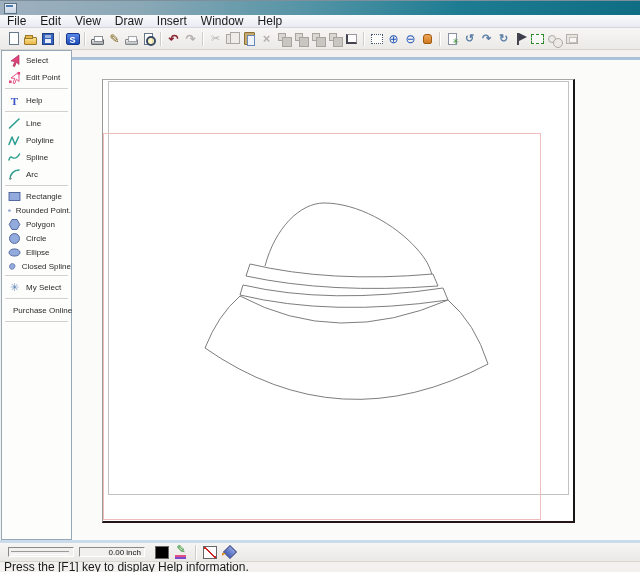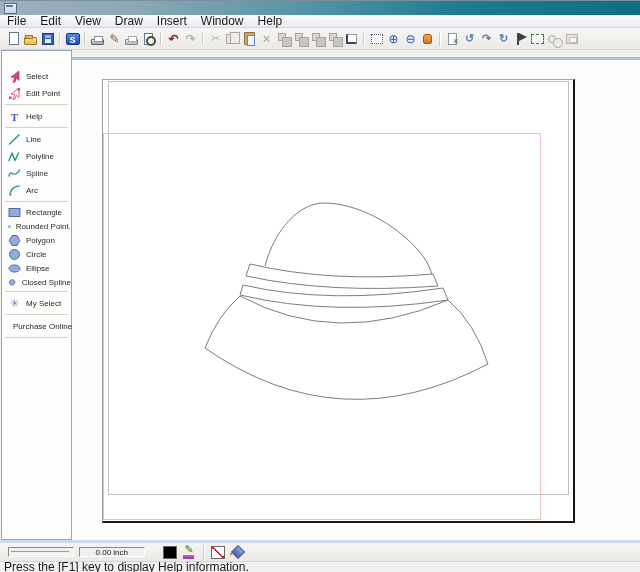--- a/index.html
+++ b/index.html
@@ -55,21 +55,21 @@
   .icAddLib .g{position:absolute;right:-3px;bottom:-2px;font-size:8px;color:#2a8a2a;}
   .icFlag{width:2px;height:12px;background:#44444e;margin-left:-6px;}
   .icFlag::after{content:'';position:absolute;left:2px;top:0;width:0;height:0;border-top:4px solid transparent;border-bottom:4px solid transparent;border-left:8px solid #3c3c4c;}
   .icZoomSel{width:13px;height:10px;border:1px dashed #2a8a2a;background:rgba(255,255,255,.6);}
   .icWeld{width:8px;height:8px;border:1px solid #aeaba6;border-radius:50%;margin-left:-5px;background:#eceae6;}
   .icWeld::after{content:'';position:absolute;left:4px;top:2px;width:8px;height:8px;border:1px solid #aeaba6;border-radius:50%;background:#eceae6;}
   .icOutl{width:12px;height:10px;border:1px solid #b3b0ab;background:#e8e5e0;}
   .icOutl::after{content:'';position:absolute;left:2px;top:2px;width:6px;height:4px;background:#f8f6f3;border:1px solid #c4c1bc;}
   
   .sidebar{position:absolute;left:1px;top:50px;width:71px;height:490px;background:#fdfdfc;
-    border:1px solid #96a8b8;box-sizing:border-box;padding-top:17px;}
+    border:1px solid #96a8b8;box-sizing:border-box;padding-top:1px;}
   .sitem{display:flex;align-items:center;gap:5px;padding-left:6px;height:17px;cursor:default;}
   .sitem.sm{height:14px;}
   .slabel{font-size:8px;color:#2a2a2a;white-space:nowrap;}
   .ssep{height:1px;background:#d4d1cc;border-bottom:1px solid #fff;margin:2px 3px;}
   .sT{font-family:"Liberation Serif",serif;font-weight:bold;color:#3a56c8;font-size:11px;width:13px;text-align:center;}
   .sLib{font-size:11px;color:#6688bb;width:13px;text-align:center;}
   
   .canvas{position:absolute;left:72px;top:57px;width:568px;height:483px;background:#fbfbfa;
     border-top:3px solid #a9c4da;box-sizing:border-box;overflow:hidden;}
   .page{position:absolute;left:30px;top:19px;width:473px;height:444px;background:#fff;
@@ -78,21 +78,21 @@
   .innerRect{position:absolute;left:5px;top:1px;width:461px;height:414px;border:1px solid #c2c2c2;box-sizing:border-box;}
   .marginRect{position:absolute;left:0px;top:53px;width:438px;height:387px;border:1px solid #f0bcbc;box-sizing:border-box;}
   .hat{position:absolute;left:108px;top:133px;}
   
   .botbar{position:absolute;left:0;top:540px;width:640px;height:21px;
     background:linear-gradient(#f6f5f3,#ebe9e6);border-top:3px solid #cadcec;
     display:flex;align-items:center;box-sizing:border-box;padding-left:8px;}
   .sunken{border:1px solid;border-color:#8a8a8a #ffffff #ffffff #8a8a8a;background:#f2f0ee;box-sizing:border-box;}
   .track{width:66px;height:10px;position:relative;margin-right:5px;}
   .track::after{content:'';position:absolute;left:2px;top:3px;right:4px;height:2px;border-top:1px solid #9a9a9a;border-bottom:1px solid #fff;}
-  .inchbox{width:66px;height:10px;font-size:8px;color:#111;text-align:right;line-height:9px;padding-right:16px;margin-right:16px;}
+  .inchbox{width:66px;height:10px;font-size:8px;color:#111;text-align:right;line-height:9px;padding-right:3px;margin-right:8px;}
   .swatch{width:14px;height:13px;border:1px solid #666;box-sizing:border-box;margin:0 2px;}
   .sw-black{background:#000;}
   .sw-nofill{background:
      linear-gradient(to top right,transparent 45%,#cc2222 45%,#cc2222 55%,transparent 55%),#fff;}
   .penbtn{width:16px;height:16px;position:relative;margin:0 2px;display:flex;align-items:flex-start;justify-content:center;}
   .penbtn .g{font-size:11px;color:#2a8a2a;}
   .penbtn::after{content:'';position:absolute;left:2px;bottom:1px;width:11px;height:4px;
      background:linear-gradient(#e05080 0 50%,#7a4ad0 50% 100%);}
   .bucket{width:16px;height:16px;position:relative;margin:0 2px;}
   .bucket::before{content:'';position:absolute;left:4px;top:3px;width:8px;height:8px;background:linear-gradient(#8aa0e0,#4a62b8);border:1px solid #2c3c80;transform:rotate(45deg);}

